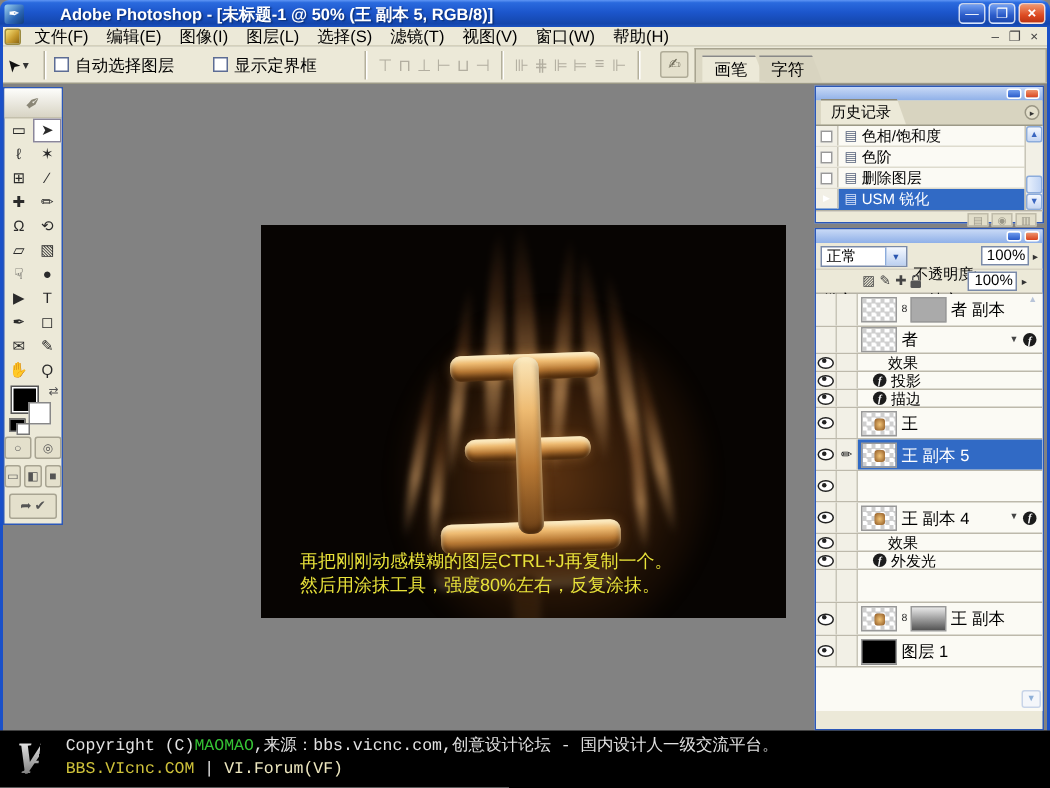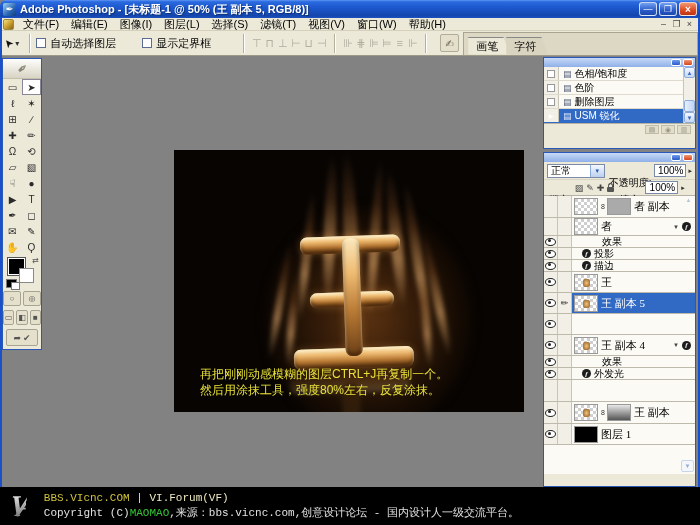--- a/index.html
+++ b/index.html
@@ -9,21 +9,21 @@
   .abs{position:absolute;}
 
   
   .titlebar{left:0;top:0;width:700px;height:18px;border-radius:6px 6px 0 0;
     background:linear-gradient(180deg,#5f96f5 0%,#2a6ade 10%,#1c56cc 45%,#1446ac 88%,#1c52c2 100%);
     display:flex;align-items:center;padding:0 3px;box-sizing:border-box;color:#fff;}
   .appicon{width:13px;height:13px;border-radius:2px;margin-right:4px;
     background:linear-gradient(135deg,#9fd4f2,#2b66b5 60%,#123d7a);
     color:#fff;font-size:9px;line-height:13px;text-align:center;}
   .wtitle{flex:1;font-weight:bold;font-size:11px;white-space:nowrap;overflow:hidden;
-    text-shadow:1px 1px 1px #0b2e74;}
+    text-shadow:1px 1px 1px #0b2e74;margin-left:20px;}
   .tbtn{width:18px;height:14px;margin-left:2px;border-radius:3px;border:1px solid rgba(255,255,255,.75);
     display:flex;align-items:center;justify-content:center;font-size:9px;color:#fff;box-sizing:border-box;
     background:linear-gradient(180deg,#73a0f2,#2a5bc9 60%,#1c48ad);}
   .tbtn.close{background:linear-gradient(180deg,#f0976f,#dd4a21 60%,#bb3313);font-size:10px;font-weight:bold;}
 
   
   .menubar{left:0;top:18px;width:700px;height:13px;background:#ece9d8;
     display:flex;align-items:center;border-bottom:1px solid #d4d0bc;box-sizing:border-box;}
   .docicon{width:11px;height:11px;margin:0 3px;border-radius:2px;
     background:linear-gradient(135deg,#f7e27c,#c79b2e 55%,#8a6410);border:1px solid #9a8a40;box-sizing:border-box;}
@@ -167,23 +167,23 @@
   .lmain{flex:1;display:flex;align-items:center;height:100%;padding-left:2px;overflow:hidden;}
   .lrow.sel .lmain{background:#316ac5;color:#fff;}
   .thumb{width:24px;height:17px;border:1px solid #999;box-sizing:border-box;flex:none;
     background:repeating-conic-gradient(#fff 0 25%,#cfcfcf 0 50%) 0 0/6px 6px;position:relative;margin-right:3px;}
   .thumb.gold::after{content:"";position:absolute;left:8px;top:4px;width:7px;height:8px;
     background:radial-gradient(#f2c478,#8a5420);border-radius:2px;}
   .thumb.maskgray{background:#aaa;}
   .thumb.maskgrad{background:linear-gradient(180deg,#e8e8e8,#555);}
   .thumb.black{background:#000;}
   .linkg{font-size:7px;color:#333;margin:0 2px 0 0;}
-  .lname{font-size:11px;white-space:nowrap;overflow:hidden;font-family:Liberation Serif, serif;}
+  .lname{font-size:11px;white-space:nowrap;overflow:hidden;}
   .lname.sm{font-size:10px;}
-  .ind8{margin-left:8px;} .ind18{margin-left:28px;}
+  .ind8{margin-left:8px;} .ind18{margin-left:18px;}
   .fxb{width:9px;height:9px;border-radius:50%;background:#1c1c1c;color:#fff;flex:none;
     font:italic bold 7px "Liberation Serif","DejaVu Serif",serif;display:flex;align-items:center;
     justify-content:center;margin-right:3px;}
   .exp{font-size:6px;color:#444;margin:0 3px 0 auto;}
   .fxright{margin-right:4px;}
   .pbrushg{font-size:9px;color:#222;}
   .ldn{position:absolute;right:1px;bottom:2px;width:11px;height:10px;font-size:6px;color:#8fb0d8;
     display:flex;align-items:center;justify-content:center;border:1px solid #c8d4e8;border-radius:2px;background:#f4f6fa;}
   .lup{position:absolute;right:1px;top:1px;width:11px;height:10px;font-size:6px;color:#b8c4d8;text-align:center;}
 
@@ -337,20 +337,24 @@
         <div style="color:#e8e23a">再把刚刚动感模糊的图层CTRL+J再复制一个。</div>
         <div style="color:#e8e23a">然后用涂抹工具，强度80%左右，反复涂抹。</div>
       </div>
     </div>
 
     <div class="abs palette history">
       <div class="ptitle">
         <span class="pbtn"></span>
         <span class="pbtn close"></span>
       </div>
+      <div class="ptabs">
+        <span class="ptab">历史记录</span>
+        <span class="pmenu">▸</span>
+      </div>
       <div class="hlist">
         <div class="hrow">
           <span class="hcheck">
               <span class="hcb"></span>
             </span>
           <span class="hicon">▤</span>
           <span class="hlabel">色相/饱和度</span>
         </div>
         <div class="hrow">
           <span class="hcheck">
@@ -565,23 +569,23 @@
     </div>
   </div>
 
   <div class="abs edge" style="left:0;"></div>
   <div class="abs edge" style="right:0;"></div>
 
   <div class="abs footer">
     <span class="valogo">VA</span>
     <span class="ftext">
       <div>
+        <span class="fw">Copyright (C)</span><span class="fg2">MAOMAO</span><span class="fw">,来源：bbs.vicnc.com,创意设计论坛 - 国内设计人一级交流平台。</span>
+      </div>
+      <div>
         <span class="fy">BBS.VIcnc.COM</span>
         <span class="fw">|</span>
         <span class="fp">VI.Forum(VF)</span>
       </div>
-      <div>
-        <span class="fw">Copyright (C)</span><span class="fg2">MAOMAO</span><span class="fw">,来源：bbs.vicnc.com,创意设计论坛 - 国内设计人一级交流平台。</span>
-      </div>
     </span>
   </div>
 
 </div>
 
 </body></html>

